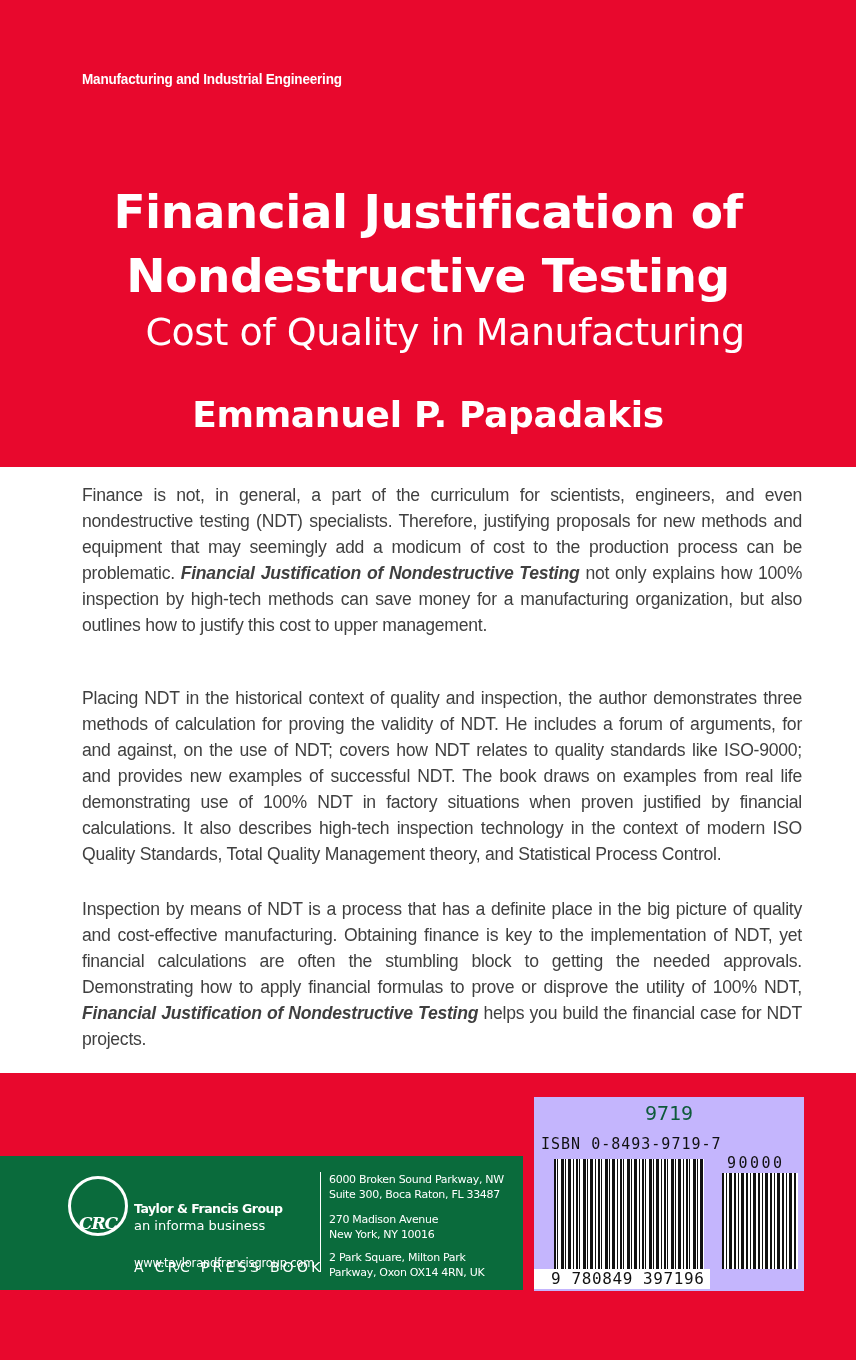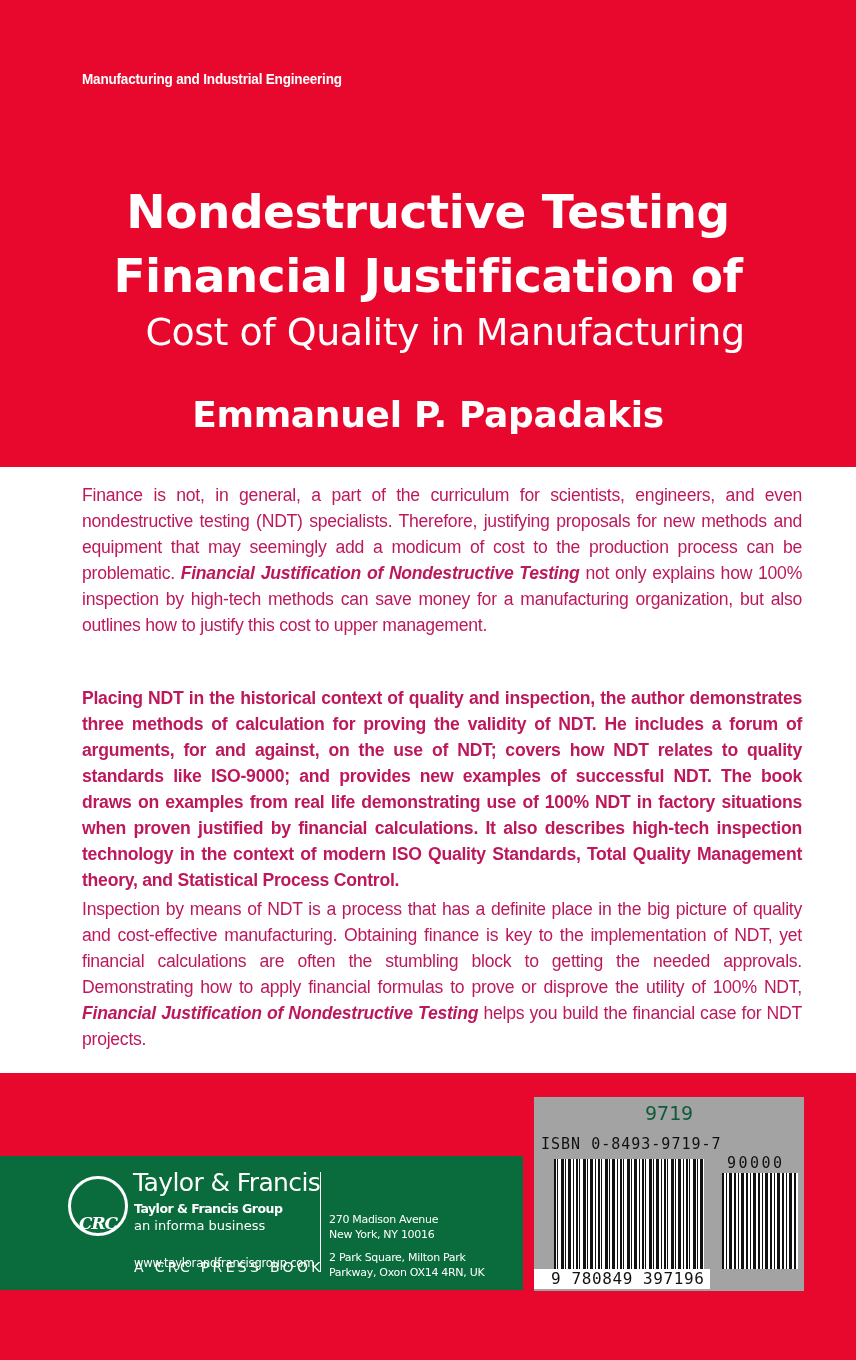--- a/index.html
+++ b/index.html
@@ -32,27 +32,27 @@
     position: absolute; left: 0; width: 856px; top: 394px; text-align: center;
     font-family: "DejaVu Sans", sans-serif; font-weight: bold; font-size: 36px;
     letter-spacing: -0.3px;
   }
   .body {
     position: absolute; left: 0; top: 467px; width: 856px; height: 606px;
     background: #ffffff;
   }
   .para {
     position: absolute; left: 82px; width: 720px;
-    color: #be185d; font-family: "Liberation Sans", sans-serif;
+    color: #404040; font-family: "Liberation Sans", sans-serif;
     font-size: 17.6px; line-height: 26px; text-align: justify;
     letter-spacing: -0.25px;
   }
   .para b { font-style: italic; font-weight: bold; }
   .p1 { top: 15px; }
-  .p2 { top: 218px; font-weight: bold; }
+  .p2 { top: 218px; }
   .p3 { top: 429px; }
 
   .footer-band {
     position: absolute; left: 0; top: 1156px; width: 523px; height: 134px;
     background: #0a6b3c; color: #fff;
   }
   .crc-logo {
     position: absolute; left: 68px; top: 20px; width: 54px; height: 54px;
     border: 3px solid #fff; border-radius: 50%;
     display: flex; align-items: flex-end; justify-content: center;
@@ -85,21 +85,21 @@
   .addr {
     position: absolute; left: 329px; font-family: "DejaVu Sans", sans-serif;
     font-size: 11px; line-height: 15px; letter-spacing: -0.3px;
   }
   .addr1 { top: 16px; }
   .addr2 { top: 56px; }
   .addr3 { top: 94px; }
 
   .barcode-box {
     position: absolute; left: 534px; top: 1097px; width: 270px; height: 194px;
-    background: #a3a3a3; color: #111;
+    background: #c4b5fd; color: #111;
   }
   .price-code {
     position: absolute; left: 0; top: 4px; width: 270px; text-align: center;
     font-family: "DejaVu Sans Mono", monospace; color: #0e5a3a; font-size: 20px;
   }
   .isbn {
     position: absolute; left: 7px; top: 38px; font-family: "DejaVu Sans Mono", monospace;
     font-size: 15px; letter-spacing: 1px;
   }
   .addon-num {
@@ -125,43 +125,46 @@
     font-family: "DejaVu Sans Mono", monospace; font-size: 16px; letter-spacing: 0.6px;
     padding-left: 17px; box-sizing: border-box;
   }
 </style>
 </head>
 <body>
 
 <div class="header">
   <div class="series">Manufacturing and Industrial Engineering</div>
   <div class="title">
+    <div>Financial Justification of</div>
     <div>Nondestructive Testing</div>
-    <div>Financial Justification of</div>
   </div>
   <div class="subtitle">Cost of Quality in Manufacturing</div>
   <div class="author">Emmanuel P. Papadakis</div>
 </div>
 
 <div class="body">
   <p class="para p1" style="margin:0"><span>Finance is not, in general, a part of the curriculum for scientists, engineers, and even nondestructive testing (NDT) specialists. Therefore, justifying proposals for new methods and equipment that may seemingly add a modicum of cost to the production process can be problematic. </span><b>Financial Justification of Nondestructive Testing</b><span> not only explains how 100% inspection by high-tech methods can save money for a manufacturing organization, but also outlines how to justify this cost to upper management.</span></p>
   <p class="para p2" style="margin:0"><span>Placing NDT in the historical context of quality and inspection, the author demonstrates three methods of calculation for proving the validity of NDT. He includes a forum of arguments, for and against, on the use of NDT; covers how NDT relates to quality standards like ISO-9000; and provides new examples of successful NDT. The book draws on examples from real life demonstrating use of 100% NDT in factory situations when proven justified by financial calculations. It also describes high-tech inspection technology in the context of modern ISO Quality Standards, Total Quality Management theory, and Statistical Process Control.</span></p>
   <p class="para p3" style="margin:0"><span>Inspection by means of NDT is a process that has a definite place in the big picture of quality and cost-effective manufacturing. Obtaining finance is key to the implementation of NDT, yet financial calculations are often the stumbling block to getting the needed approvals. Demonstrating how to apply financial formulas to prove or disprove the utility of 100% NDT, </span><b>Financial Justification of Nondestructive Testing</b><span> helps you build the financial case for NDT projects.</span></p>
 </div>
 
 <div class="footer-band">
   <div class="crc-logo">
       <span>CRC</span>
     </div>
-  <div class="tf-name">Taylor &amp; Francis</div>
   <div class="tf-group">Taylor &amp; Francis Group</div>
   <div class="tf-informa">an informa business</div>
   <div class="crc-press">A CRC PRESS BOOK</div>
   <div class="tf-web">www.taylorandfrancisgroup.com</div>
   <div class="divider"></div>
+  <div class="addr addr1">
+    <div>6000 Broken Sound Parkway, NW</div>
+    <div>Suite 300, Boca Raton, FL 33487</div>
+  </div>
   <div class="addr addr2">
     <div>270 Madison Avenue</div>
     <div>New York, NY 10016</div>
   </div>
   <div class="addr addr3">
     <div>2 Park Square, Milton Park</div>
     <div>Parkway, Oxon OX14 4RN, UK</div>
   </div>
 </div>
 

